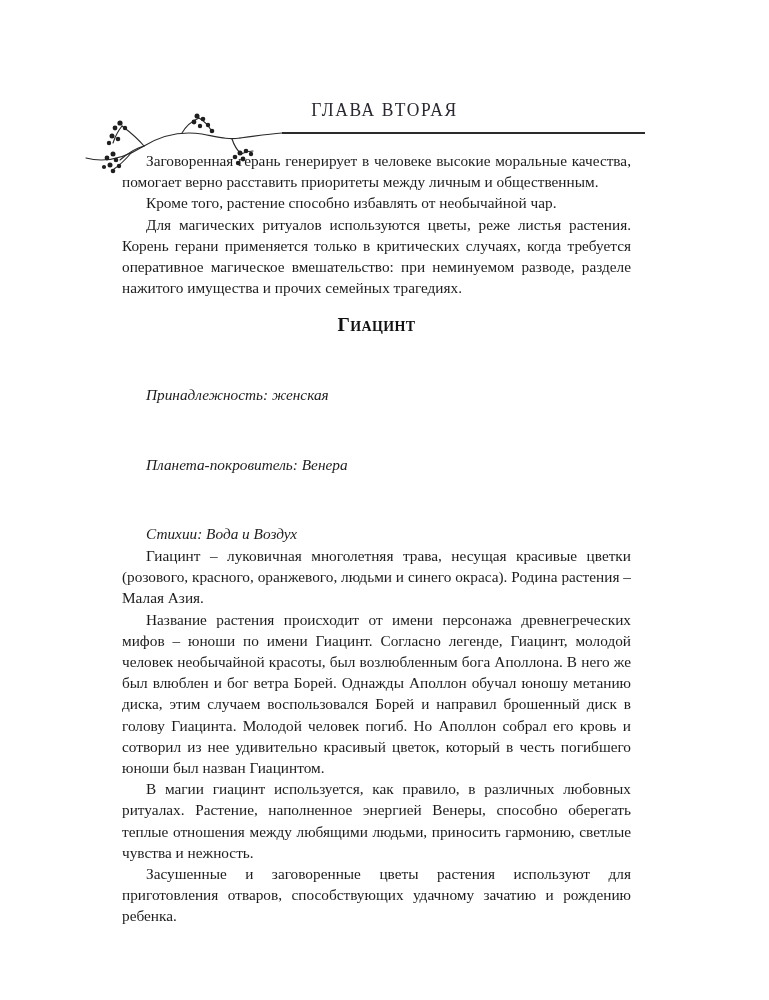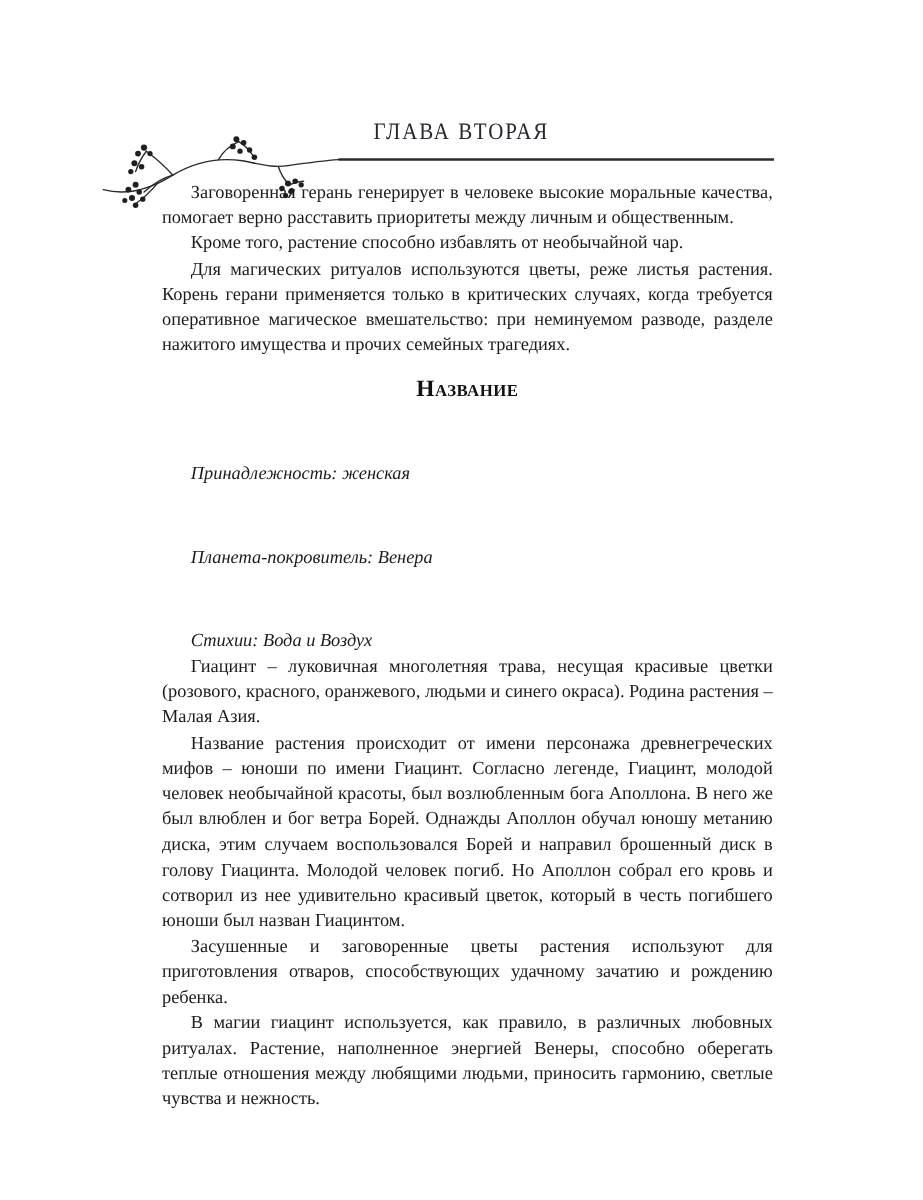--- a/index.html
+++ b/index.html
@@ -46,21 +46,21 @@
     left: 82px;
     width: 566px;
     height: 62px;
   }
   .ornament-band svg { display: block; width: 566px; height: 62px; }
 
   
   .text-column {
     position: absolute;
     top: 150px;
-    left: 135px;
+    left: 122px;
     width: 509px;
   }
 
   p.body-par {
     margin: 0;
     font-size: 15.3px;
     line-height: 21.2px;
     text-align: justify;
     text-indent: 24px;
     text-justify: inter-word;
@@ -172,31 +172,31 @@
   </div>
 
   <div class="text-column">
 
     <p class="body-par">Заговоренная герань генерирует в человеке высокие моральные качества, помогает верно расставить приоритеты между личным и общественным.</p>
 
     <p class="body-par">Кроме того, растение способно избавлять от необычайной чар.</p>
 
     <p class="body-par">Для магических ритуалов используются цветы, реже листья растения. Корень герани применяется только в критических случаях, когда требуется оперативное магическое вмешательство: при неминуемом разводе, разделе нажитого имущества и прочих семейных трагедиях.</p>
 
-    <h2 class="section-title">Название</h2>
+    <h2 class="section-title">Гиацинт</h2>
 
     <ul class="attributes">
       <li>Принадлежность: женская</li>
       <li>Планета-покровитель: Венера</li>
       <li>Стихии: Вода и Воздух</li>
     </ul>
 
     <p class="body-par">Гиацинт – луковичная многолетняя трава, несущая красивые цветки (розового, красного, оранжевого, людьми и синего окраса). Родина растения – Малая Азия.</p>
 
     <p class="body-par">Название растения происходит от имени персонажа древнегреческих мифов – юноши по имени Гиацинт. Согласно легенде, Гиацинт, молодой человек необычайной красоты, был возлюбленным бога Аполлона. В него же был влюблен и бог ветра Борей. Однажды Аполлон обучал юношу метанию диска, этим случаем воспользовался Борей и направил брошенный диск в голову Гиацинта. Молодой человек погиб. Но Аполлон собрал его кровь и сотворил из нее удивительно красивый цветок, который в честь погибшего юноши был назван Гиацинтом.</p>
 
+    <p class="body-par">В магии гиацинт используется, как правило, в различных любовных ритуалах. Растение, наполненное энергией Венеры, способно оберегать теплые отношения между любящими людьми, приносить гармонию, светлые чувства и нежность.</p>
+
     <p class="body-par">Засушенные и заговоренные цветы растения используют для приготовления отваров, способствующих удачному зачатию и рождению ребенка.</p>
-
-    <p class="body-par">В магии гиацинт используется, как правило, в различных любовных ритуалах. Растение, наполненное энергией Венеры, способно оберегать теплые отношения между любящими людьми, приносить гармонию, светлые чувства и нежность.</p>
   </div>
 
 
 </div>
 
 </body></html>

